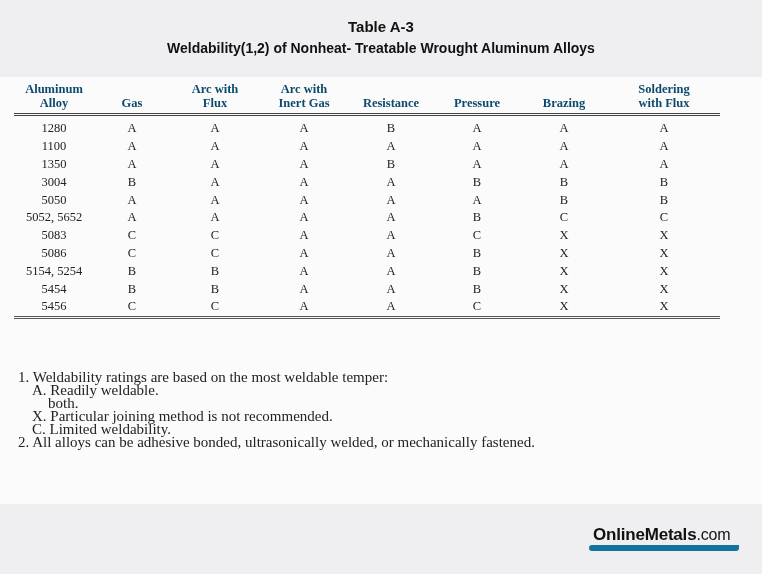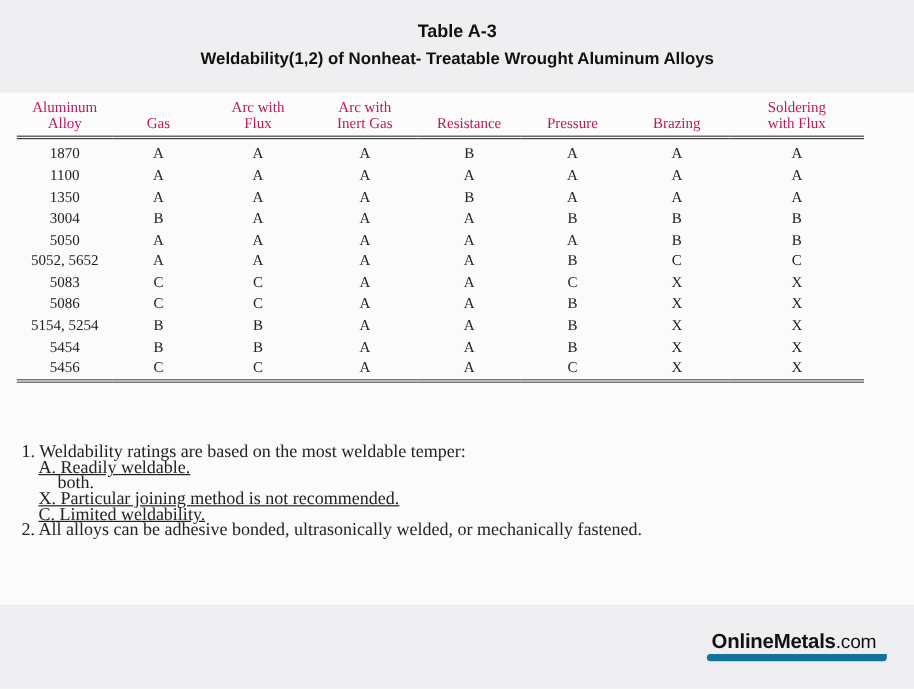--- a/index.html
+++ b/index.html
@@ -21,38 +21,38 @@
     .header .t1 { position: absolute; left: 0; right: 0; top: 18px; font-size: 15px; }
     .header .t2 { position: absolute; left: 0; right: 0; top: 40px; font-size: 14px; }
     .doc {
       position: absolute; left: 0; top: 77px; width: 762px; height: 427px;
       background: #fbfbfb;
     }
     .tbl-wrap { position: absolute; left: 14px; top: 5px; width: 706px; }
     table { border-collapse: collapse; width: 706px; table-layout: fixed; }
     th {
       font-family: "Liberation Serif", serif;
-      font-weight: normal; font-size: 12.5px; line-height: 14px;
-      vertical-align: bottom; padding: 0 0 3px 0; color: #be185d;
+      font-weight: bold; font-size: 12.5px; line-height: 14px;
+      vertical-align: bottom; padding: 0 0 3px 0; color: #0c4a6e;
     }
     thead tr { border-bottom: 3px double #444; }
     td {
       font-size: 12.5px; text-align: center; height: 17.8px; padding: 0; color: #222;
     }
     tbody tr:first-child td { padding-top: 4px; }
     tbody { border-bottom: 3px double #555; }
     .c0 { width: 80px; } .c1 { width: 76px; } .c2 { width: 90px; } .c3 { width: 88px; }
     .c4 { width: 86px; } .c5 { width: 86px; } .c6 { width: 88px; } .c7 { width: 112px; }
     th.c0 { text-align: center; }
     .notes {
       position: absolute; left: 18px; top: 294px; width: 730px;
       font-size: 15px; line-height: 13px; color: #222;
     }
     .notes .n1, .notes .n2 { padding-left: 0; }
-    .notes .sub { padding-left: 14px; text-decoration: underline; }
+    .notes .sub { padding-left: 14px; }
     .notes .sub2 { padding-left: 30px; }
     .logo {
       position: absolute; left: 589px; top: 525px; width: 150px; height: 28px;
     }
     .logo .name {
       position: absolute; left: 4px; top: 0; font-family: "Liberation Sans", sans-serif;
       font-size: 17px; font-weight: bold; color: #111; letter-spacing: -0.2px;
     }
     .logo .name .dom { font-size: 16px; font-weight: normal; }
     .logo .bar {
@@ -102,21 +102,21 @@
               <div>Brazing</div>
             </th>
             <th class="c7">
               <div>Soldering</div>
               <div>with Flux</div>
             </th>
           </tr>
       </thead>
       <tbody id="tbody">
           <tr>
-            <td class="c0">1870</td>
+            <td class="c0">1280</td>
             <td class="c1">A</td>
             <td class="c2">A</td>
             <td class="c3">A</td>
             <td class="c4">B</td>
             <td class="c5">A</td>
             <td class="c6">A</td>
             <td class="c7">A</td>
           </tr>
           <tr>
             <td class="c0">1100</td>

